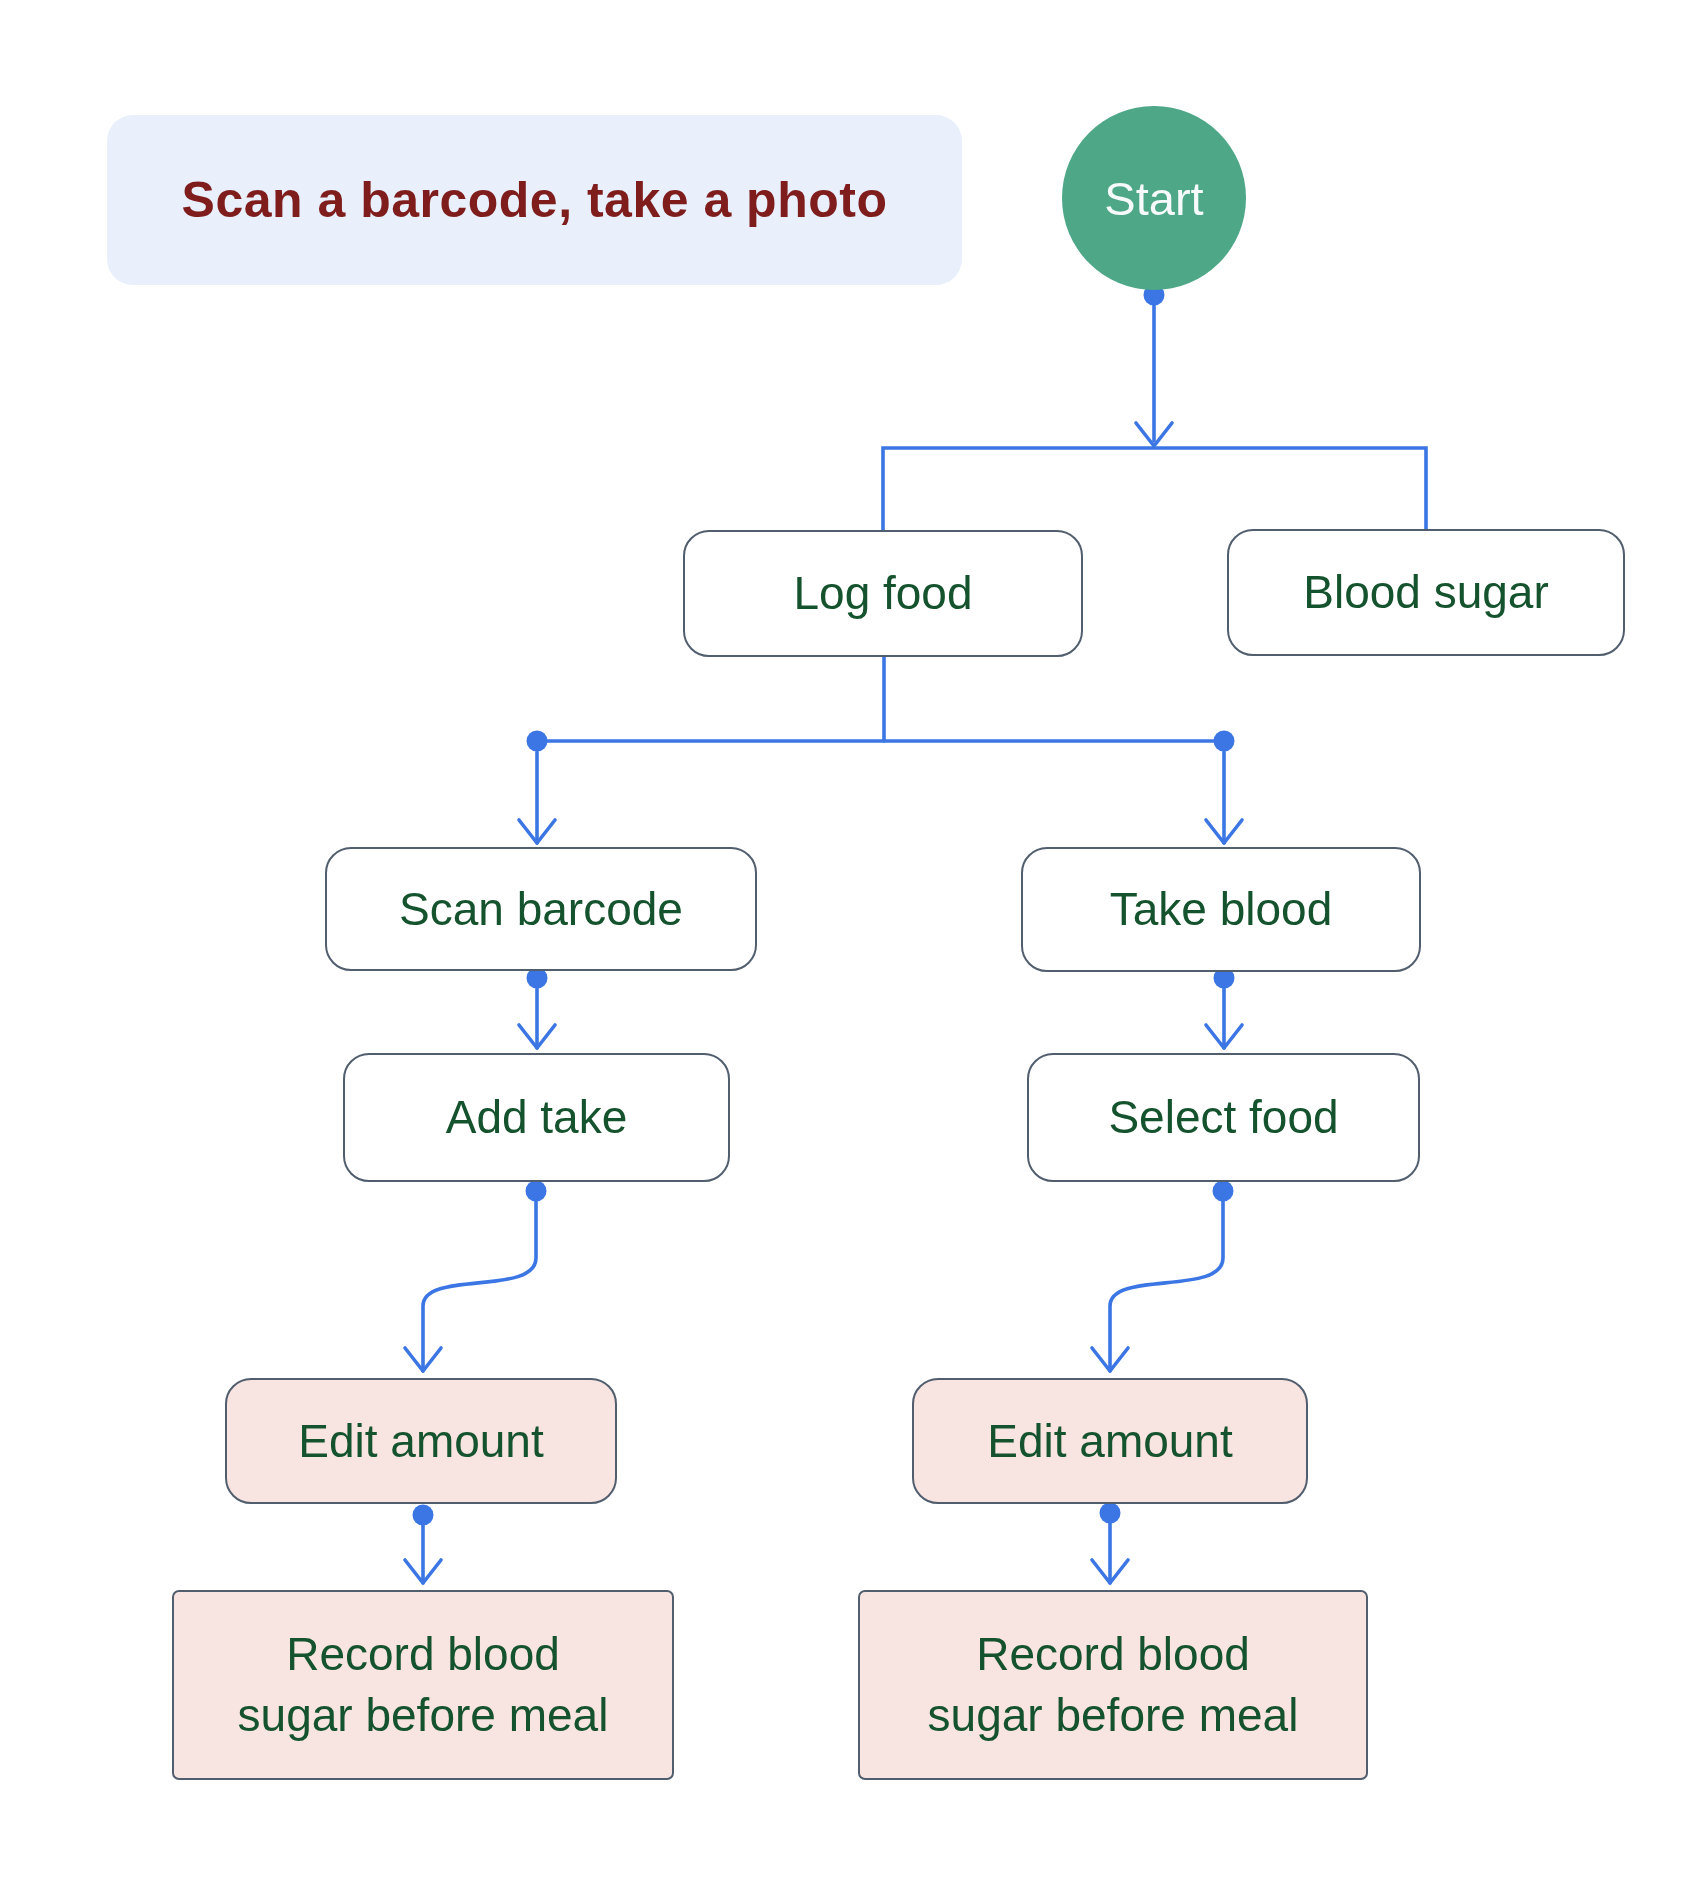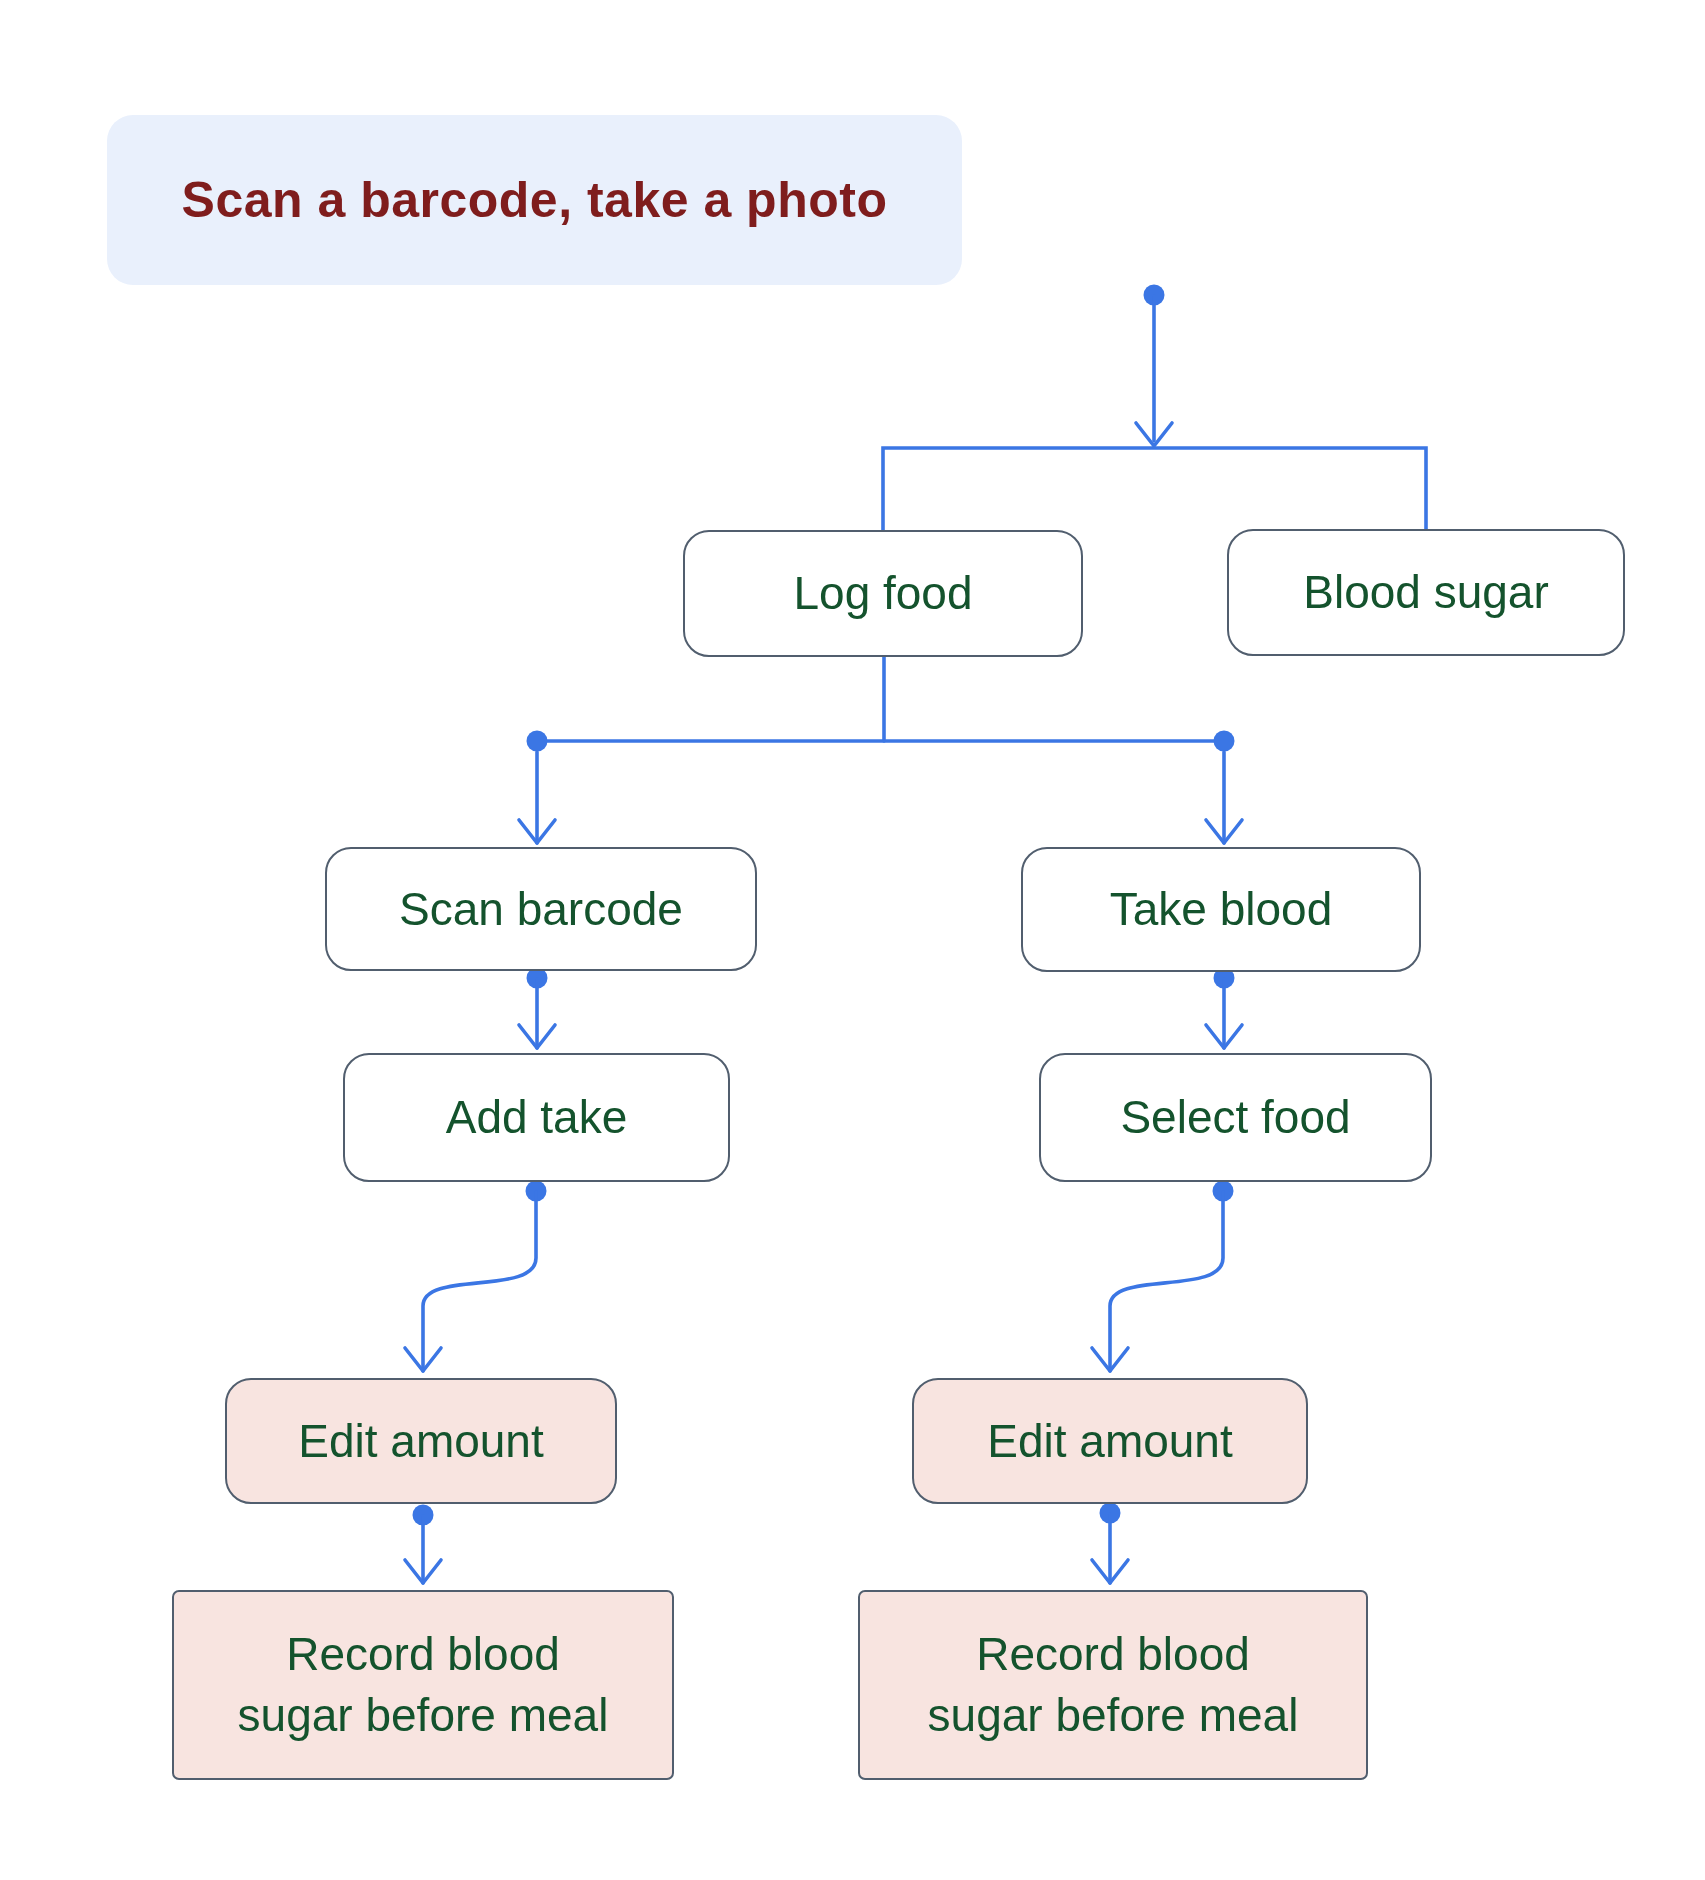--- a/index.html
+++ b/index.html
@@ -118,20 +118,23 @@
 
     <circle class="dot" cx="1110" cy="1513" r="10.5"></circle>
     <path class="edge" d="M1110 1514 V1583"></path>
     <path class="edge" d="M1092 1560 L1110 1583 L1128 1560"></path>
   </svg>
 
   <div class="title-card">
     <span>Scan a barcode, take a photo</span>
   </div>
 
+  <div class="start-node">
+    <span>Start</span>
+  </div>
 
   <div class="node" style="left:683px; top:530px; width:400px; height:127px;">
     <span>Log food</span>
   </div>
 
   <div class="node" style="left:1227px; top:529px; width:398px; height:127px;">
     <span>Blood sugar</span>
   </div>
 
   <div class="node" style="left:325px; top:847px; width:432px; height:124px;">
@@ -139,21 +142,21 @@
   </div>
 
   <div class="node" style="left:1021px; top:847px; width:400px; height:125px;">
     <span>Take blood</span>
   </div>
 
   <div class="node" style="left:343px; top:1053px; width:387px; height:129px;">
     <span>Add take</span>
   </div>
 
-  <div class="node" style="left:1027px; top:1053px; width:393px; height:129px;margin-left:12px;">
+  <div class="node" style="left:1027px; top:1053px; width:393px; height:129px;">
     <span>Select food</span>
   </div>
 
   <div class="node pink" style="left:225px; top:1378px; width:392px; height:126px;">
     <span>Edit amount</span>
   </div>
 
   <div class="node pink" style="left:912px; top:1378px; width:396px; height:126px;">
     <span>Edit amount</span>
   </div>

